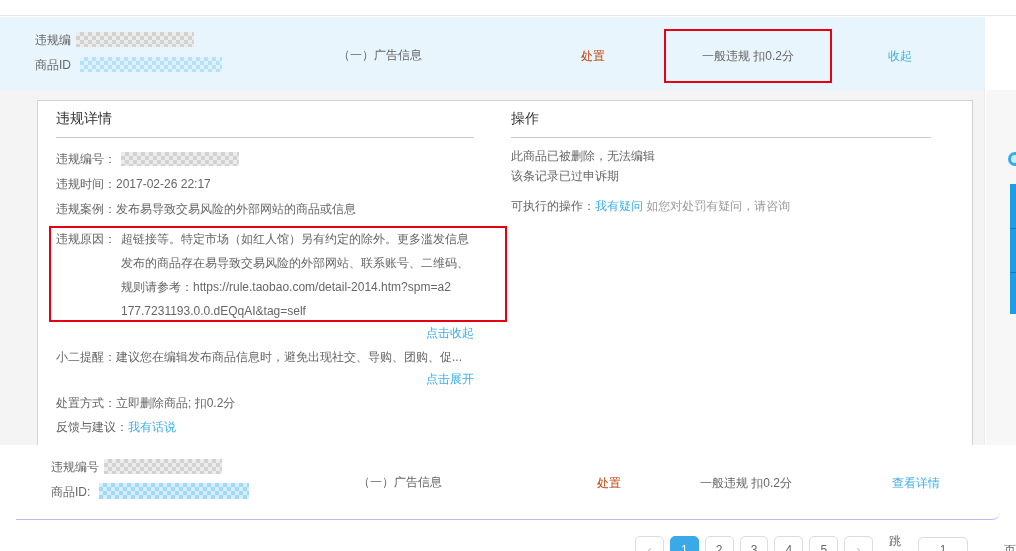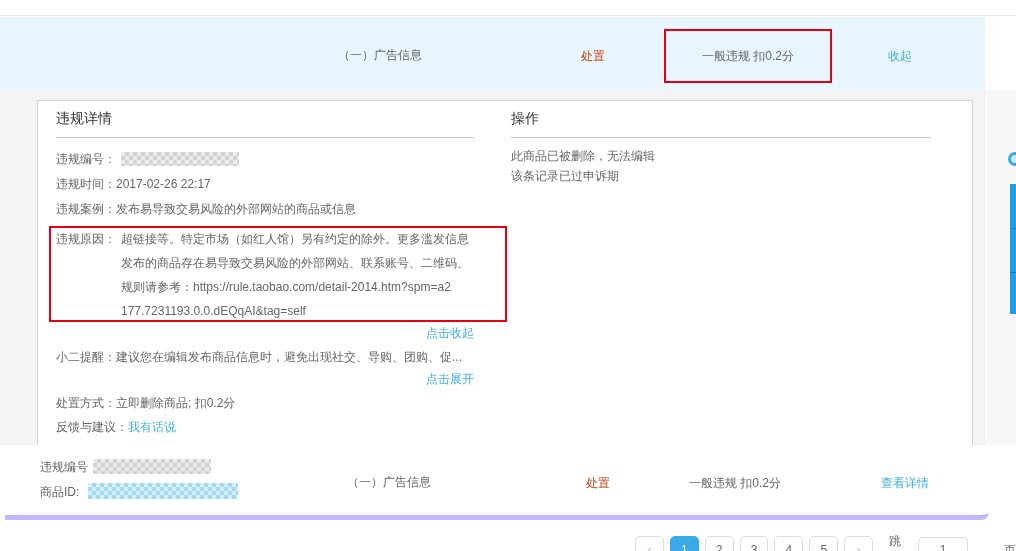--- a/index.html
+++ b/index.html
@@ -37,21 +37,21 @@
   .pl-hr { left:18px; top:36px; width:418px; }
   .pr-title { left:473px; top:9px; }
   .pr-hr { left:473px; top:36px; width:420px; }
   .red-box { position:absolute; left:11px; top:125px; width:458px; height:96px; border:2px solid #e60012; }
   .reason-lines { position:absolute; left:83px; top:126px; line-height:24px; color:#666; }
   .reason-lines span { display:block; white-space:nowrap; }
   .align-right { text-align:right; width:418px; }
   .hint { color:#9a9a9a; }
 
   
-  .row-collapsed { position:absolute; left:5px; top:445px; width:984px; height:75px; background:#fff; border-bottom:5px solid #c4b5fd; border-bottom-right-radius:8px;text-decoration:underline; }
+  .row-collapsed { position:absolute; left:16px; top:445px; width:984px; height:75px; background:#fff; border-bottom:1px solid #c4b5fd; border-bottom-right-radius:8px;text-decoration:underline; }
   .row-collapsed .ids { top:10px; }
   .row-collapsed .col-cat { top:29px; left:342px; }
   .row-collapsed .col-disp { top:30px; }
   .penalty-plain { position:absolute; left:684px; top:30px; color:#666; }
   .col-detail-link { position:absolute; left:876px; top:30px; }
 
   
   .pagination { position:absolute; left:635px; top:533px; display:flex; align-items:center; gap:6px; }
   .pg-btn { width:30px; height:28px; border:1px solid #dcdcdc; border-radius:5px; background:#fff; color:#666; font-size:12px; display:flex; align-items:center; justify-content:center; cursor:pointer; }
   .pg-arrow { color:#bbb; font-size:14px; }
@@ -67,20 +67,30 @@
   .sep1 { top:44px; } .sep2 { top:88px; }
 </style>
 </head>
 <body>
 
 <div class="page">
 
   <div class="topbar"></div>
 
   <div class="row-expanded">
+    <div class="ids">
+      <div class="line">
+        <span>违规编</span>
+        <span class="mosaic m-gray" style="width:118px;height:15px;margin-left:2px;"></span>
+      </div>
+      <div class="line">
+        <span>商品ID</span>
+        <span class="mosaic m-blue" style="width:142px;height:15px;margin-left:6px;"></span>
+      </div>
+    </div>
     <div class="col-cat">（一）广告信息</div>
     <div class="col-disp">处置</div>
     <div class="penalty-annotation">
       <span>一般违规 扣0.2分</span>
     </div>
     <a class="link col-collapse">收起</a>
   </div>
 
   <div class="detail-band"></div>
   <div class="right-gutter"></div>
@@ -131,20 +141,24 @@
     <div class="p-row" style="left:18px;top:317px;">
       <span>反馈与建议：</span><a class="link">我有话说</a>
     </div>
 
     <div class="p-title pr-title">操作</div>
     <div class="p-hr pr-hr"></div>
 
     <div class="p-row" style="left:473px;top:46px;">此商品已被删除，无法编辑</div>
     <div class="p-row" style="left:473px;top:66px;">该条记录已过申诉期</div>
 
+    <div class="p-row" style="left:473px;top:96px;">
+      <span>可执行的操作：</span><a class="link">我有疑问</a>
+      <span class="hint">如您对处罚有疑问，请咨询</span>
+    </div>
 
   </div>
 
   <div class="row-collapsed">
     <div class="ids">
       <div class="line">
         <span>违规编号</span>
         <span class="mosaic m-gray" style="width:118px;height:15px;margin-left:2px;"></span>
       </div>
       <div class="line">

